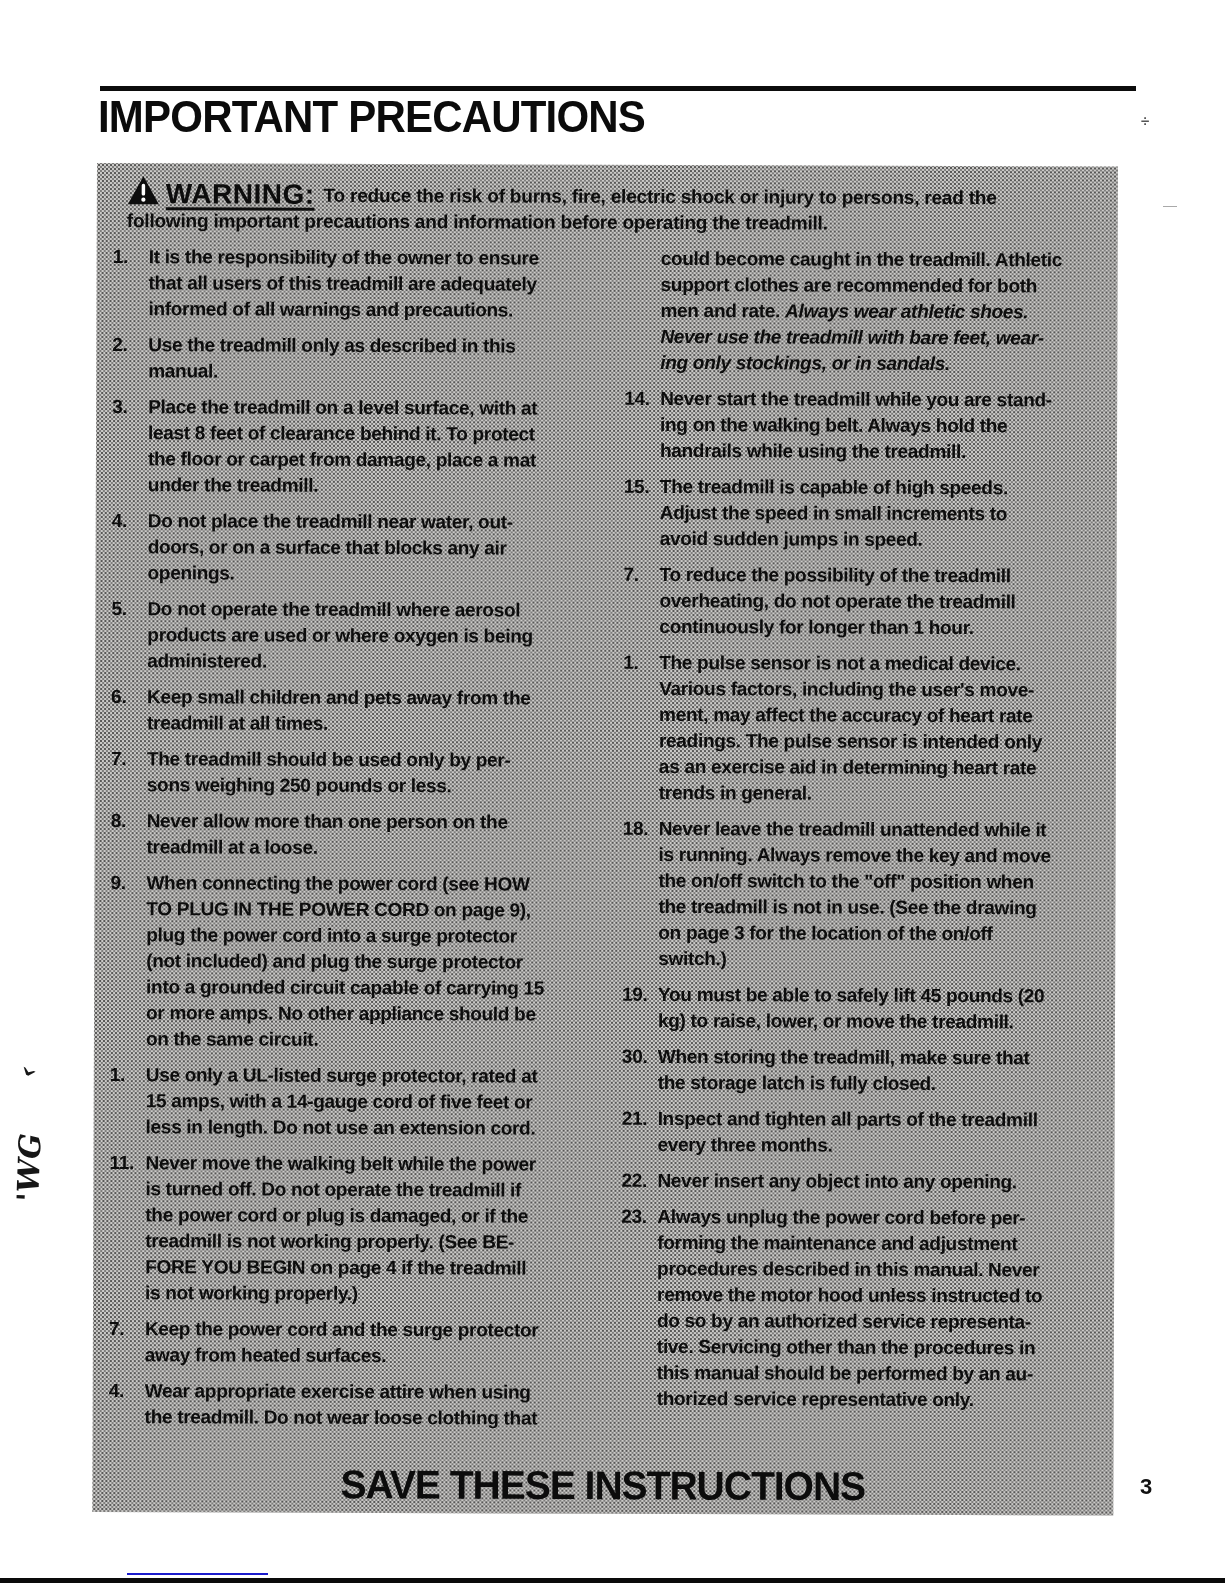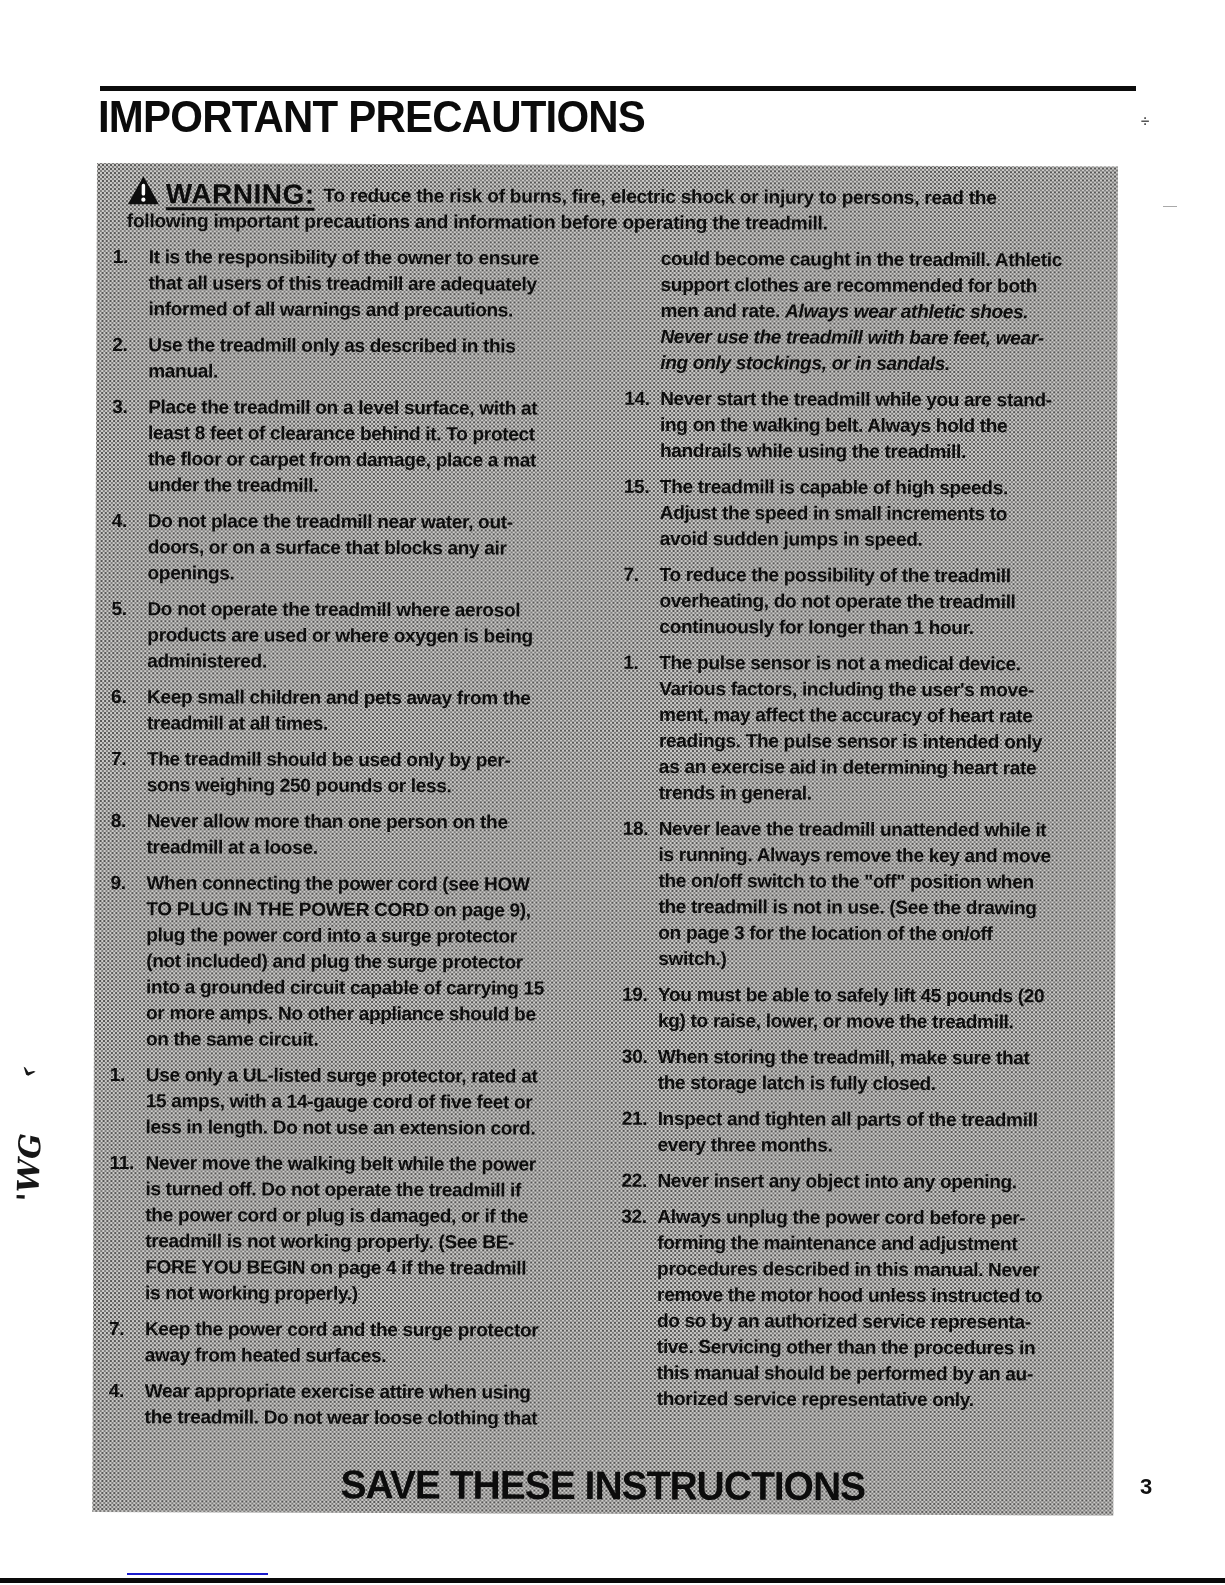--- a/index.html
+++ b/index.html
@@ -217,21 +217,21 @@
           <div class="item">
           <span class="num">21.</span>
           <span class="txt"><span>Inspect and tighten all parts of the treadmill
 every three months.</span></span>
         </div>
           <div class="item">
           <span class="num">22.</span>
           <span class="txt"><span>Never insert any object into any opening.</span></span>
         </div>
           <div class="item">
-          <span class="num">32.</span>
+          <span class="num">23.</span>
           <span class="txt"><span>Always unplug the power cord before per-
 forming the maintenance and adjustment
 procedures described in this manual. Never
 remove the motor hood unless instructed to
 do so by an authorized service representa-
 tive. Servicing other than the procedures in
 this manual should be performed by an au-
 thorized service representative only.</span></span>
         </div>
         </div>

